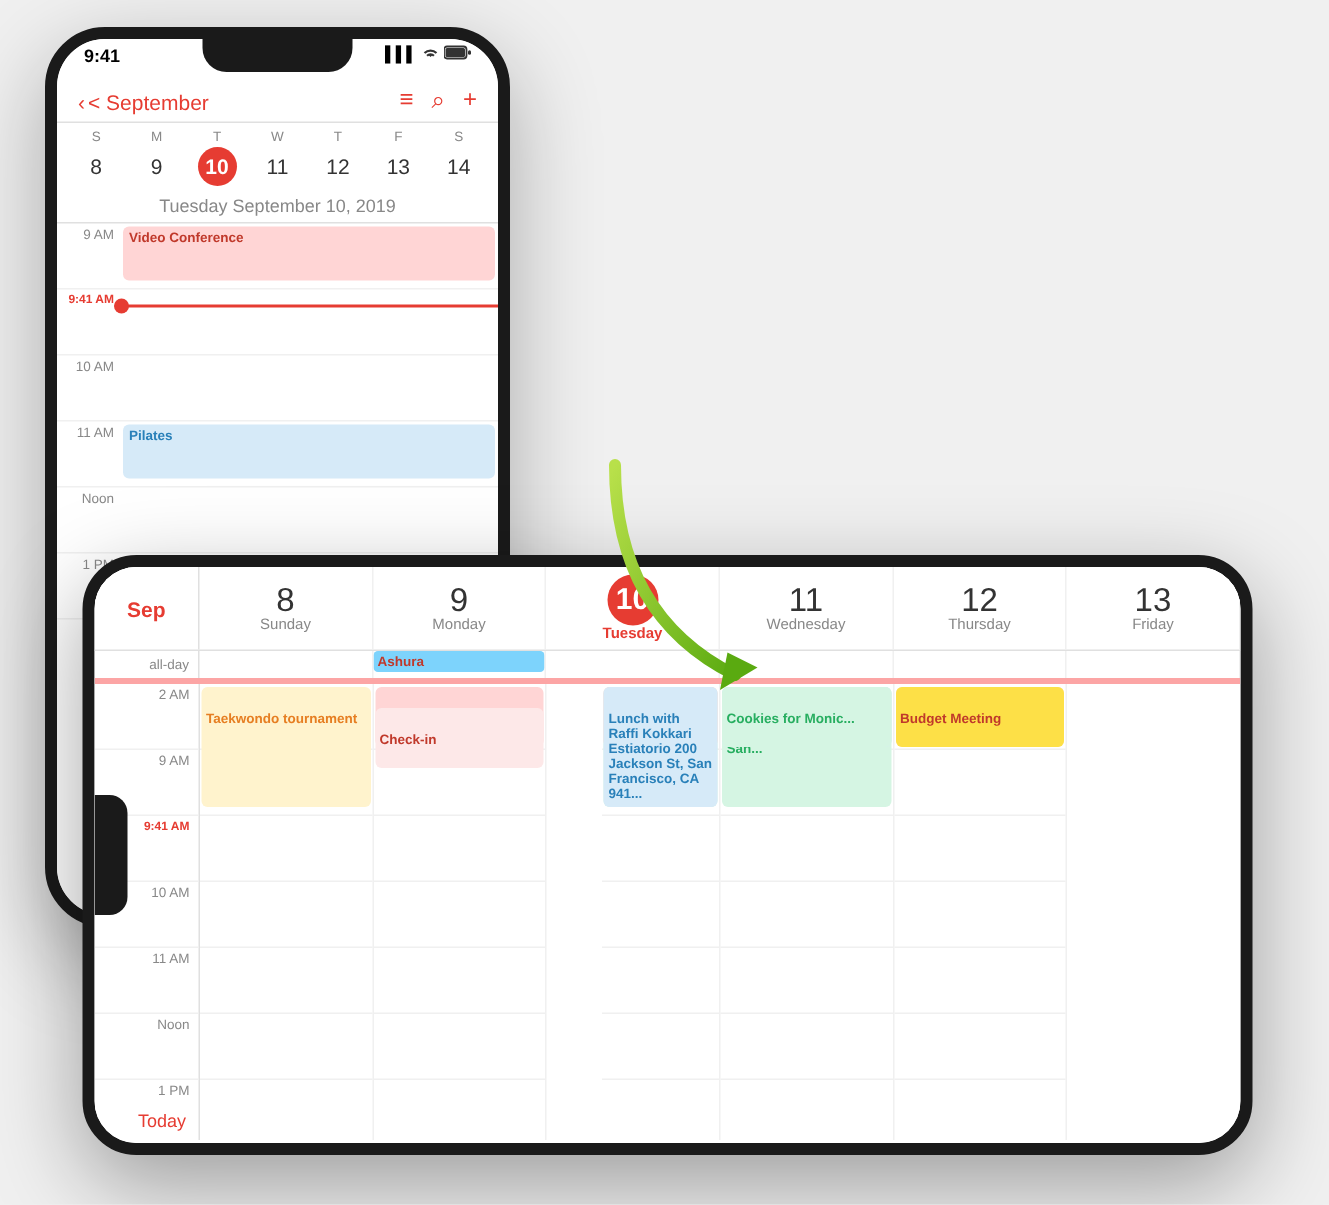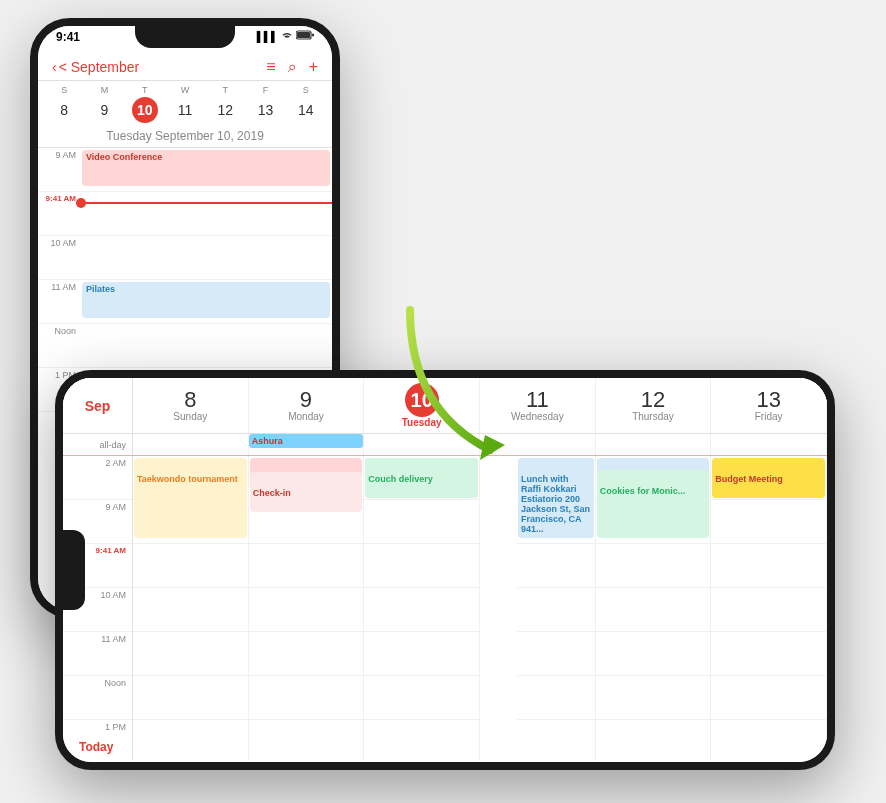--- a/index.html
+++ b/index.html
@@ -266,21 +266,21 @@
       color: #888;
       font-weight: 500;
     }
     .l-col-day-name.today-label { color: #e63c32; font-weight: 700; }
 
     
     .l-allday-row {
       display: grid;
       grid-template-columns: 70px repeat(6, 1fr);
       height: 22px;
-      border-bottom: 1px solid #fca5a5;
+      border-bottom: 4px solid #fca5a5;
       font-size: 9px;
     }
     .l-allday-label {
       display: flex;
       align-items: center;
       justify-content: flex-end;
       padding-right: 6px;
       color: #888;
       font-size: 9px;
       border-right: 1px solid #e0e0e0;
@@ -355,24 +355,24 @@
     .l-event.coffee-erny { background: #d5f5e3; color: #27ae60; }
     .l-event.weekly { background: #fde8e8; color: #c0392b; }
     .l-event.budget { background: #fde047; color: #c0392b; }
     .l-event.cookies { background: #d5f5e3; color: #27ae60; }
     .l-event.pilates2 { background: #d6eaf8; color: #2980b9; }
 
     
     .l-today-btn {
       position: absolute;
       bottom: 8px;
-      left: 16px;
+      left: 29px;
       color: #e63c32;
       font-size: 12px;
-      font-weight: 700;
+      font-weight: 400;
     }
   </style>
 </head>
 <body>
 
 <div class="portrait-phone">
   <div class="notch"></div>
   <div class="screen">
 
     <div class="p-statusbar">
@@ -572,67 +572,51 @@
         </div>
         <div class="l-day-slot">
           <div class="l-event checkin" style="top:16px;height:40px;">Check-in</div>
         </div>
         <div class="l-day-slot"></div>
         <div class="l-day-slot"></div>
         <div class="l-day-slot"></div>
 
       </div>
 
+
+      <div class="l-day-col" style="position:relative;margin-left:37px;">
+        <div class="l-day-slot"></div>
+        <div class="l-day-slot">
+          <div class="l-event facetime" style="top:2px;height:80px;">FaceTime with grandma</div>
+        </div>
+        <div class="l-day-slot">
+          <div class="l-event coffee-guille" style="top:2px;height:40px;">Coffee with Guille...</div>
+        </div>
+        <div class="l-day-slot"></div>
+        <div class="l-day-slot"></div>
+        <div class="l-day-slot">
+          <div class="l-event lunch" style="top:2px;height:80px;">Lunch with Raffi Kokkari Estiatorio 200 Jackson St, San Francisco, CA 941...</div>
+        </div>
+        <div class="l-day-slot"></div>
+
+      </div>
+
       <div class="l-day-col" style="position:relative;">
-        <div class="l-day-slot"></div>
-        <div class="l-day-slot"></div>
-        <div class="l-day-slot">
-          <div class="l-event video" style="top:2px;height:40px;">Video Conference</div>
-        </div>
-        <div class="l-day-slot">
-          <div class="l-event pilates" style="top:2px;height:40px;">Pilates</div>
-        </div>
-        <div class="l-day-slot"></div>
-        <div class="l-day-slot"></div>
-        <div class="l-day-slot">
-          <div class="l-event couch" style="top:2px;height:40px;">Couch delivery</div>
-        </div>
-
-      </div>
-
-      <div class="l-day-col" style="position:relative;margin-left:37px;">
-        <div class="l-day-slot"></div>
-        <div class="l-day-slot">
-          <div class="l-event facetime" style="top:2px;height:80px;">FaceTime with grandma</div>
-        </div>
-        <div class="l-day-slot">
-          <div class="l-event coffee-guille" style="top:2px;height:40px;">Coffee with Guille...</div>
-        </div>
-        <div class="l-day-slot"></div>
-        <div class="l-day-slot"></div>
-        <div class="l-day-slot">
-          <div class="l-event lunch" style="top:2px;height:80px;">Lunch with Raffi Kokkari Estiatorio 200 Jackson St, San Francisco, CA 941...</div>
-        </div>
-        <div class="l-day-slot"></div>
-
-      </div>
-
-      <div class="l-day-col" style="position:relative;">
         <div class="l-day-slot">
           <div class="l-event coffee-erny" style="top:2px;height:80px;">Coffee with Erny Philz Coffee 3101 24th St, San...</div>
         </div>
         <div class="l-day-slot"></div>
         <div class="l-day-slot"></div>
         <div class="l-day-slot">
           <div class="l-event pilates2" style="top:2px;height:40px;">Pilates</div>
         </div>
         <div class="l-day-slot"></div>
         <div class="l-day-slot"></div>
         <div class="l-day-slot">
-          <div class="l-event cookies" style="top:14px;height:40px;">Cookies for Monic...</div>
+          <div class="l-event cookies" style="top:2px;height:40px;">Cookies for Monic...</div>
         </div>
 
       </div>
 
       <div class="l-day-col" style="position:relative;">
         <div class="l-day-slot"></div>
         <div class="l-day-slot">
           <div class="l-event weekly" style="top:2px;height:40px;">Weekly Status</div>
         </div>
         <div class="l-day-slot"></div>

